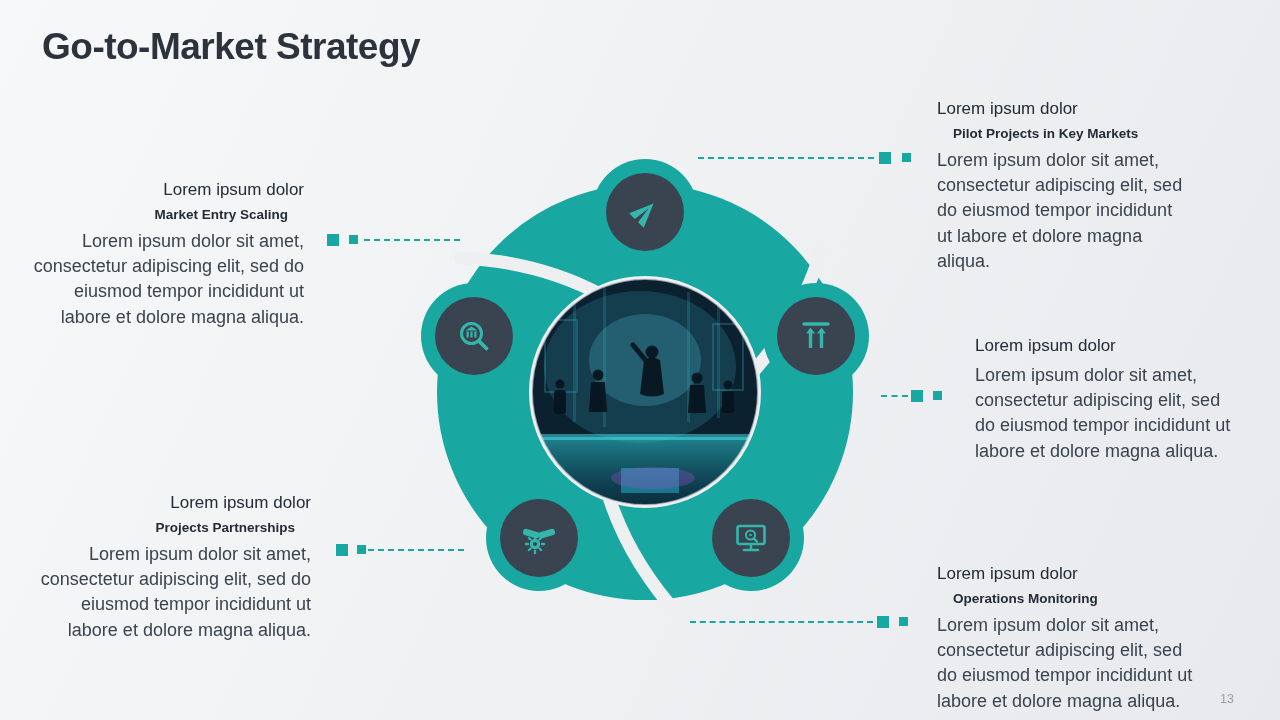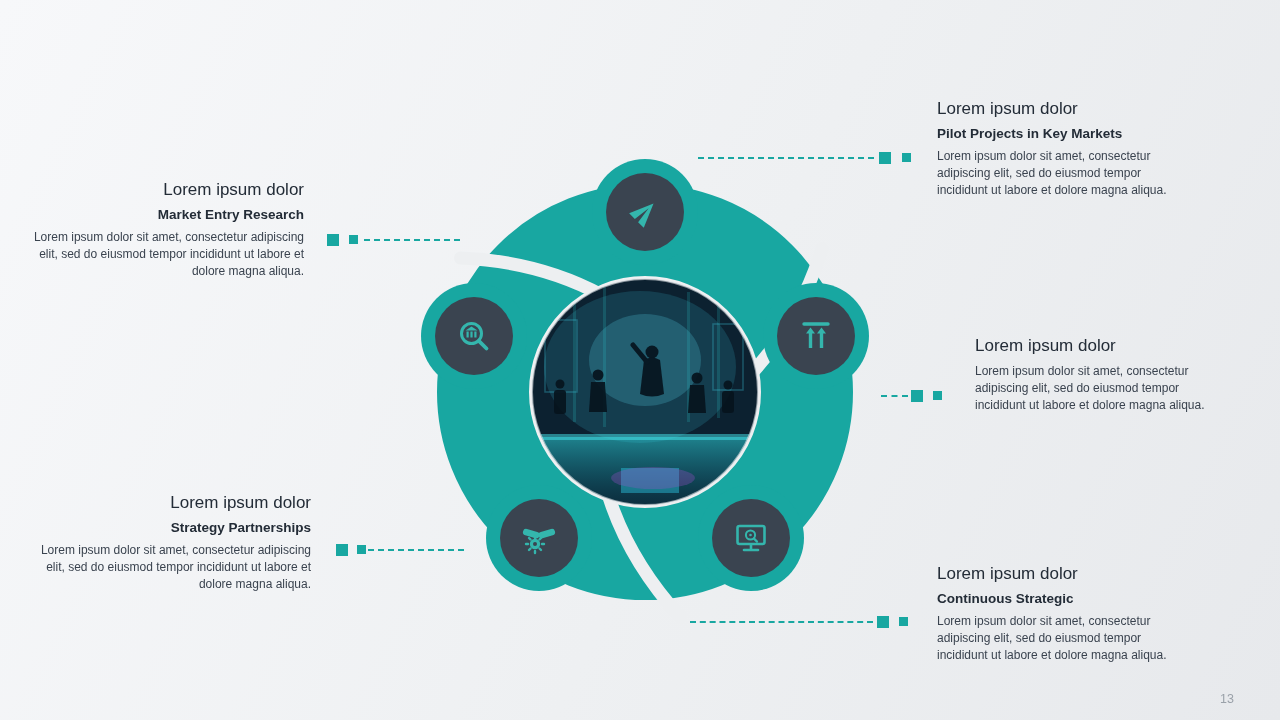--- a/index.html
+++ b/index.html
@@ -8,22 +8,22 @@
     position:relative; width:1280px; height:720px; overflow:hidden;
     background:linear-gradient(115deg,#f7f8fa 0%,#eef0f2 55%,#e7e9ec 100%);
     font-family:"Liberation Sans", sans-serif;
   }
   .slide-title {
     position:absolute; left:42px; top:26px; margin:0;
     font-size:37px; font-weight:bold; color:#2c333c; letter-spacing:-0.5px;
   }
   .tb { position:absolute; }
   .tb .h { margin:0 0 7px; font-size:17px; font-weight:normal; color:#232c37; }
-  .tb .s { margin:0 0 7px; font-size:13.5px; font-weight:bold; color:#232c37; }
-  .tb .b { margin:0; font-size:12px; line-height:1.4; color:#3a434f; }
+  .tb .s { margin:0 16px 7px; font-size:13.5px; font-weight:bold; color:#232c37; }
+  .tb .b { margin:0; font-size:18px; line-height:1.4; color:#3a434f; }
   .align-right { text-align:right; }
   #tb-pilot   { left:937px; top:99px;  width:254px; }
   #tb-market  { left:30px;  top:180px; width:274px; }
   #tb-scaling { left:975px; top:336px; width:256px; }
   #tb-partner { left:37px;  top:493px; width:274px; }
   #tb-monitor { left:937px; top:564px; width:258px; }
   .dash { position:absolute; height:0; border-top:2px dashed #18A7A1; }
   #c-pilot   { left:698px; top:157px; width:176px; }
   #c-market  { left:364px; top:239px; width:96px; }
   #c-scaling { left:881px; top:395px; width:27px; }
@@ -33,47 +33,48 @@
   .sq-lg { width:12px; height:12px; }
   .sq-sm { width:9px;  height:9px; }
   .diagram { position:absolute; left:395px; top:142px; }
   .page-number { position:absolute; left:1220px; top:692px; font-size:12.5px; color:#9aa1a9; }
 </style>
 </head>
 <body>
 
 <div class="slide">
 
+  <h1 class="slide-title">Go-to-Market Strategy</h1>
 
   <section class="tb align-right" id="tb-market">
     <h3 class="h">Lorem ipsum dolor</h3>
-    <div class="s">Market Entry Research</div>
+    <div class="s">Market Entry Scaling</div>
     <p class="b">Lorem ipsum dolor sit amet, consectetur adipiscing elit, sed do eiusmod tempor incididunt ut labore et dolore magna aliqua.</p>
   </section>
 
   <section class="tb" id="tb-pilot">
     <h3 class="h">Lorem ipsum dolor</h3>
     <div class="s">Pilot Projects in Key Markets</div>
     <p class="b">Lorem ipsum dolor sit amet, consectetur adipiscing elit, sed do eiusmod tempor incididunt ut labore et dolore magna aliqua.</p>
   </section>
 
   <section class="tb" id="tb-scaling">
     <h3 class="h">Lorem ipsum dolor</h3>
     <p class="b">Lorem ipsum dolor sit amet, consectetur adipiscing elit, sed do eiusmod tempor incididunt ut labore et dolore magna aliqua.</p>
   </section>
 
   <section class="tb align-right" id="tb-partner">
     <h3 class="h">Lorem ipsum dolor</h3>
-    <div class="s">Strategy Partnerships</div>
+    <div class="s">Projects Partnerships</div>
     <p class="b">Lorem ipsum dolor sit amet, consectetur adipiscing elit, sed do eiusmod tempor incididunt ut labore et dolore magna aliqua.</p>
   </section>
 
   <section class="tb" id="tb-monitor">
     <h3 class="h">Lorem ipsum dolor</h3>
-    <div class="s">Continuous Strategic</div>
+    <div class="s">Operations Monitoring</div>
     <p class="b">Lorem ipsum dolor sit amet, consectetur adipiscing elit, sed do eiusmod tempor incididunt ut labore et dolore magna aliqua.</p>
   </section>
 
   <div class="dash" id="c-pilot"></div>
   <span class="sq sq-lg" style="left:879px;top:152px"></span>
   <span class="sq sq-sm" style="left:902px;top:153px"></span>
 
   <div class="dash" id="c-market"></div>
   <span class="sq sq-lg" style="left:327px;top:234px"></span>
   <span class="sq sq-sm" style="left:349px;top:235px"></span>

